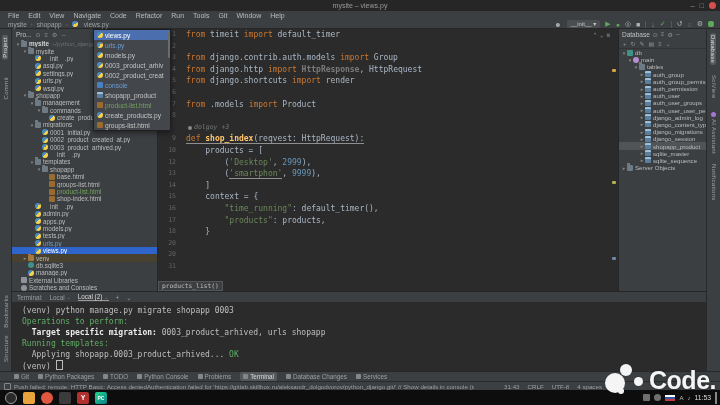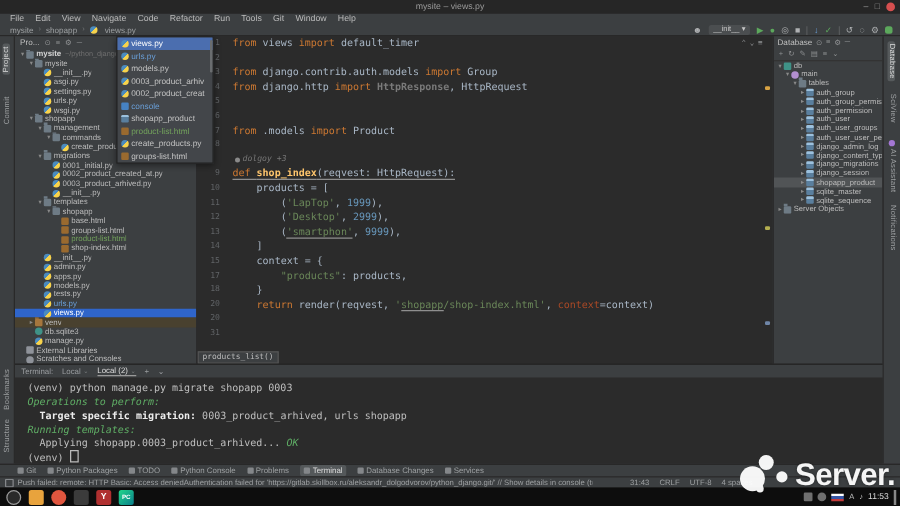--- a/index.html
+++ b/index.html
@@ -97,21 +97,21 @@
   .dbtree .trow{height:7.2px;font-size:6.1px;}
 
   
   .term{position:absolute;left:12px;top:291px;width:694px;height:80px;background:#2b2b2b;border-top:1px solid #262626;box-sizing:border-box;}
   .thead{height:10px;background:#3c3f41;display:flex;align-items:center;gap:7px;padding-left:5px;font-size:6.3px;color:#9a9da0;}
   .ttab{display:flex;align-items:center;gap:2px;}
   .ttab .cx{font-size:5px;color:#7d8082;}
   .ttab.active{color:#dcdcdc;border-bottom:1px solid #9a9a9a;}
   .tbody{padding:3px 0 0 10px;}
   .tline{height:11px;line-height:11px;font-size:8px;white-space:pre;font-family:"DejaVu Sans Mono","Liberation Mono",monospace;}
-  .tt-t{color:#bfbfbf;}.tt-gr{color:#5fad65;font-style:italic;}.tt-b{color:#ececec;font-weight:bold;}
+  .tt-t{color:#bfbfbf;}.tt-gr{color:#5fad65;}.tt-b{color:#ececec;font-weight:bold;}
   .cursor{display:inline-block;width:5px;height:8px;border:1px solid #bbb;vertical-align:-1px;}
 
   
   .bbar{position:absolute;left:0;top:371px;width:720px;height:10px;background:#3c3f41;border-top:1px solid #282828;
     display:flex;align-items:center;gap:9px;padding-left:14px;box-sizing:border-box;font-size:6.3px;color:#9da0a2;}
   .bitem{display:flex;align-items:center;gap:2px;line-height:9px;}
   .bitem .mic{width:5px;height:5px;background:#84878a;border-radius:1px;}
   .bitem.active{background:#54585a;border-radius:2px;padding:0 3px;color:#ddd;}
   .sbar{position:absolute;left:0;top:381px;width:720px;height:9px;background:#3c3f41;border-top:1px solid #2a2a2a;
     display:flex;align-items:center;justify-content:space-between;font-size:6.2px;color:#9da0a2;box-sizing:border-box;padding:0 118px 0 4px;}
@@ -384,40 +384,41 @@
           <span class="lbl">Scratches and Consoles</span>
         </div>
       </div>
   </div>
 
   <div class="editor mono">
     <div id="codelines">
         <div class="cline">
           <span class="lnum">1</span>
           <span class="fold"></span>
-          <span class="ltext"><span class="tk-k">from</span><span class="tk-t"> views </span><span class="tk-k">import</span><span class="tk-t"> default_timer</span></span>
+          <span class="ltext"><span class="tk-k">from</span><span class="tk-t"> timeit </span><span class="tk-k">import</span><span class="tk-t"> default_timer</span></span>
         </div>
         <div class="cline">
           <span class="lnum">2</span>
           <span class="fold"></span>
           <span class="ltext"></span>
         </div>
         <div class="cline">
           <span class="lnum">3</span>
           <span class="fold"></span>
           <span class="ltext"><span class="tk-k">from</span><span class="tk-t"> django.contrib.auth.models </span><span class="tk-k">import</span><span class="tk-t"> Group</span></span>
         </div>
         <div class="cline">
           <span class="lnum">4</span>
           <span class="fold"></span>
           <span class="ltext"><span class="tk-k">from</span><span class="tk-t"> django.http </span><span class="tk-k">import</span><span class="tk-g"> HttpResponse</span><span class="tk-t">, HttpRequest</span></span>
         </div>
         <div class="cline">
           <span class="lnum">5</span>
           <span class="fold"></span>
+          <span class="ltext"><span class="tk-k">from</span><span class="tk-t"> django.shortcuts </span><span class="tk-k">import</span><span class="tk-t"> render</span></span>
         </div>
         <div class="cline">
           <span class="lnum">6</span>
           <span class="fold"></span>
           <span class="ltext"></span>
         </div>
         <div class="cline">
           <span class="lnum">7</span>
           <span class="fold"></span>
           <span class="ltext"><span class="tk-k">from</span><span class="tk-t"> .models </span><span class="tk-k">import</span><span class="tk-t"> Product</span></span>
@@ -438,58 +439,57 @@
           <span class="lnum">9</span>
           <span class="fold"></span>
           <span class="ltext"><span class="tk-k tk-u">def </span><span class="tk-f tk-u">shop_index</span><span class="tk-t tk-u">(reqvest: HttpRequest):</span></span>
         </div>
         <div class="cline">
           <span class="lnum">10</span>
           <span class="fold"></span>
           <span class="ltext"><span class="tk-t">    products = [</span></span>
         </div>
         <div class="cline">
-          <span class="lnum">11</span>
-          <span class="fold"></span>
-          <span class="ltext"><span class="tk-t">        (</span><span class="tk-s">'LapTop'</span><span class="tk-t">, </span><span class="tk-n2">1999</span><span class="tk-t">),</span></span>
-        </div>
-        <div class="cline">
           <span class="lnum">12</span>
           <span class="fold"></span>
           <span class="ltext"><span class="tk-t">        (</span><span class="tk-s">'Desktop'</span><span class="tk-t">, </span><span class="tk-n2">2999</span><span class="tk-t">),</span></span>
         </div>
         <div class="cline">
           <span class="lnum">13</span>
           <span class="fold"></span>
           <span class="ltext"><span class="tk-t">        (</span><span class="tk-s tk-u">'smartphon'</span><span class="tk-t">, </span><span class="tk-n2">9999</span><span class="tk-t">),</span></span>
         </div>
         <div class="cline">
           <span class="lnum">14</span>
           <span class="fold"></span>
           <span class="ltext"><span class="tk-t">    ]</span></span>
         </div>
         <div class="cline">
           <span class="lnum">15</span>
           <span class="fold"></span>
           <span class="ltext"><span class="tk-t">    context = {</span></span>
         </div>
         <div class="cline">
+          <span class="lnum">16</span>
+          <span class="fold"></span>
+          <span class="ltext"><span class="tk-t">        </span><span class="tk-s">"time_running"</span><span class="tk-t">: default_timer(),</span></span>
+        </div>
+        <div class="cline">
           <span class="lnum">17</span>
           <span class="fold"></span>
           <span class="ltext"><span class="tk-t">        </span><span class="tk-s">"products"</span><span class="tk-t">: products,</span></span>
         </div>
         <div class="cline">
           <span class="lnum">18</span>
           <span class="fold"></span>
           <span class="ltext"><span class="tk-t">    }</span></span>
         </div>
         <div class="cline">
           <span class="lnum">20</span>
           <span class="fold"></span>
-          <span class="ltext"><span class="tk-k">    return</span><span class="tk-t"> render(reqvest, </span><span class="tk-s">'</span><span class="tk-s tk-u">shopapp</span><span class="tk-s">/shop-index.html'</span><span class="tk-t">, </span><span class="tk-a">context</span><span class="tk-t">=context)</span></span>
         </div>
         <div class="cline">
           <span class="lnum">20</span>
           <span class="fold"></span>
           <span class="ltext"></span>
         </div>
         <div class="cline">
           <span class="lnum">31</span>
           <span class="fold"></span>
           <span class="ltext"></span>
@@ -757,16 +757,16 @@
     </div>
   </div>
 
   <div class="wm">
     <div class="wmc">
       <i style="width:20px;height:20px;left:0;top:9px;"></i>
       <i style="width:12px;height:12px;left:15px;top:0;"></i>
       <i style="width:9px;height:9px;left:29px;top:13px;"></i>
       <i style="width:6px;height:6px;left:13px;top:24px;"></i>
     </div>
-    <span class="wmtext">Server.</span>
+    <span class="wmtext">Code.</span>
   </div>
 
 </div>
 
 </body></html>

